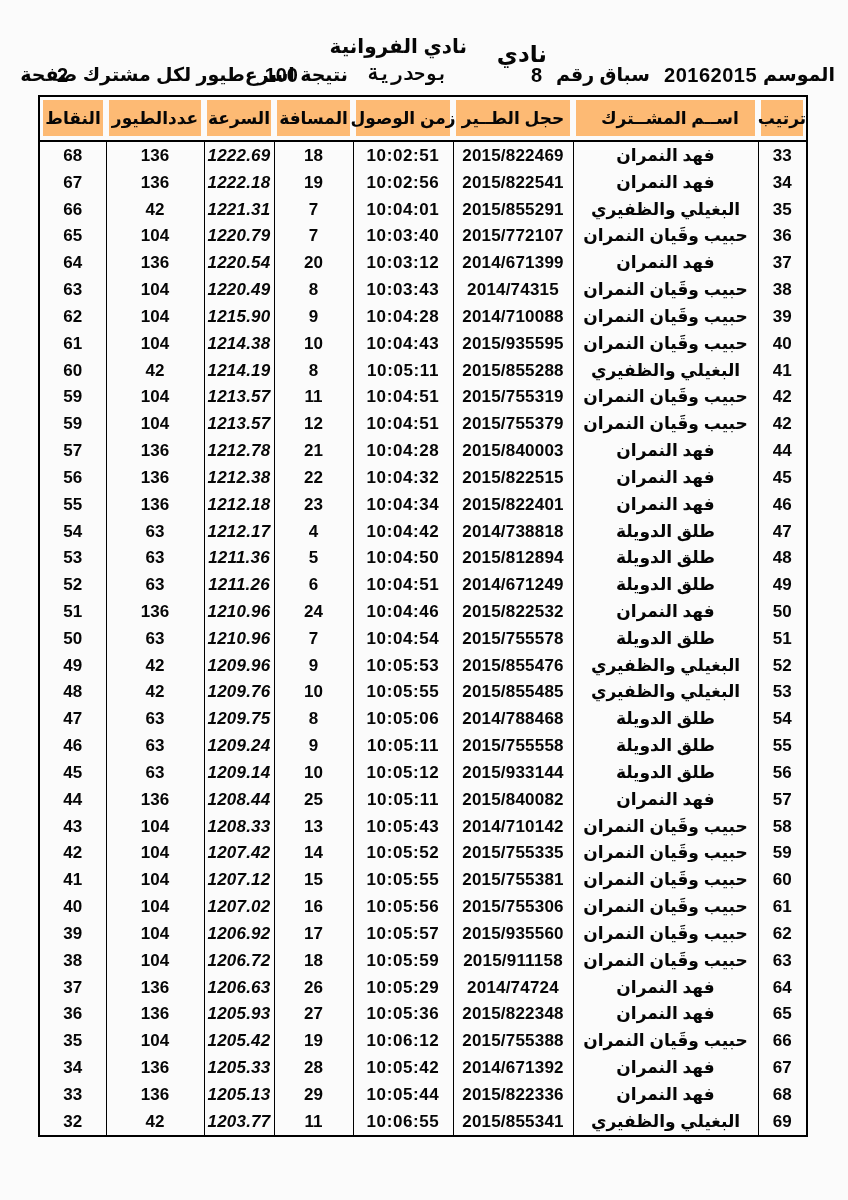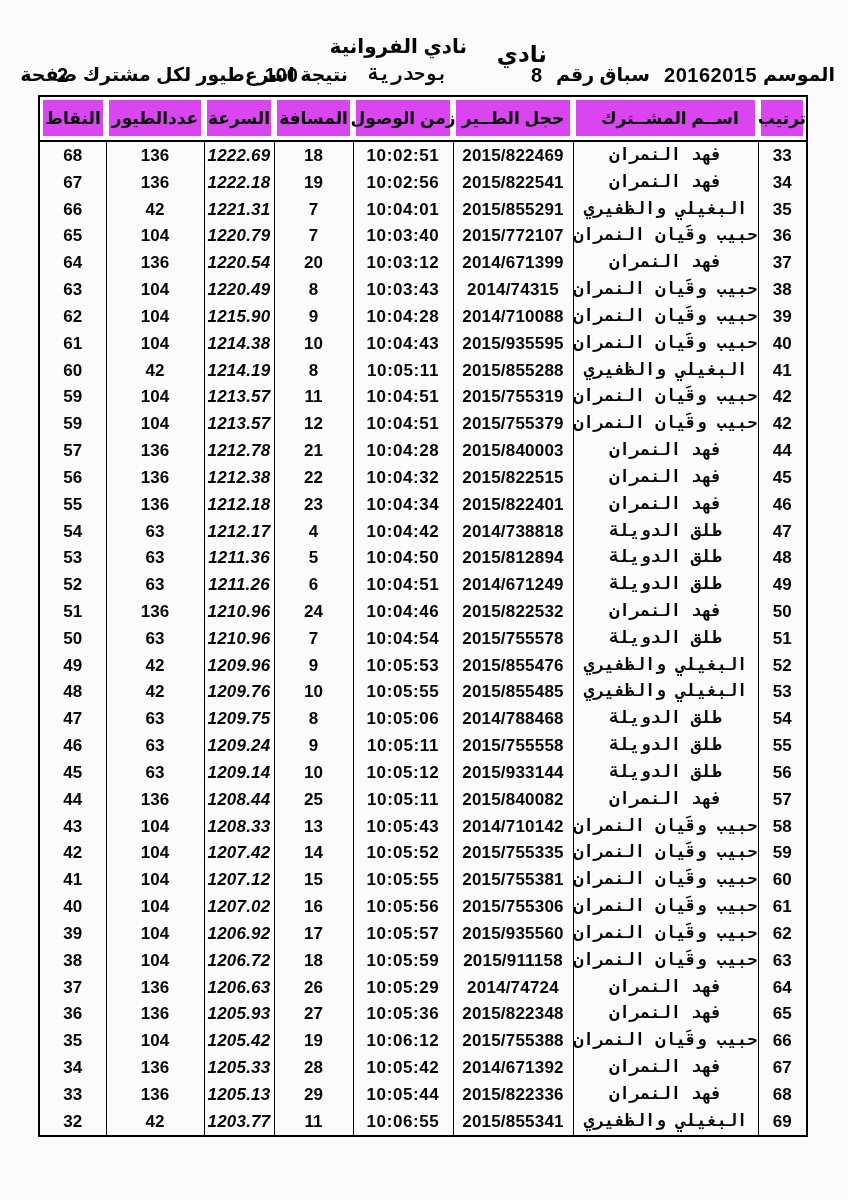--- a/index.html
+++ b/index.html
@@ -30,34 +30,34 @@
   
   table.results{
     position:absolute;left:38px;top:95px;width:768px;
     border-collapse:collapse;table-layout:fixed;direction:rtl;
     border:2px solid #000;
   }
   .results thead tr{height:45px;}
   .results th{padding:0;border-bottom:2px solid #000;vertical-align:middle;}
   .results th .hcell{
     margin:3px 3px 4px 3px;height:36px;
-    background:#d946ef;
+    background:#fdba74;
     display:flex;align-items:center;justify-content:center;
     font-size:17px;white-space:nowrap;
   }
   .results th .h-name{justify-content:flex-end;padding-left:25px;}
   .results tbody td{
     height:26.84px;padding:0;vertical-align:middle;
     border-left:1.5px solid #000;
     font-size:17px;text-align:center;white-space:nowrap;
     line-height:1;
   }
   .results tbody td:last-child{border-left:none;}
   td.c-rank{font-size:18px;}
-  td.c-name{text-align:right;padding-left:0;padding-right:3px;font-size:15px;font-family:Liberation Mono, monospace;}
+  td.c-name{text-align:right;padding-left:0;padding-right:3px;font-size:15px;}
   td.c-ring{text-align:right;padding-right:7px;letter-spacing:.2px;}
   td.c-time{text-align:right;padding-right:7px;letter-spacing:.6px;margin-left:22px;}
   td.c-speed{letter-spacing:.2px;font-style:italic;}
 </style>
 </head>
 <body>
 
 <div class="page">
 
   <span class="hline club-name">نادي الفروانية</span>

